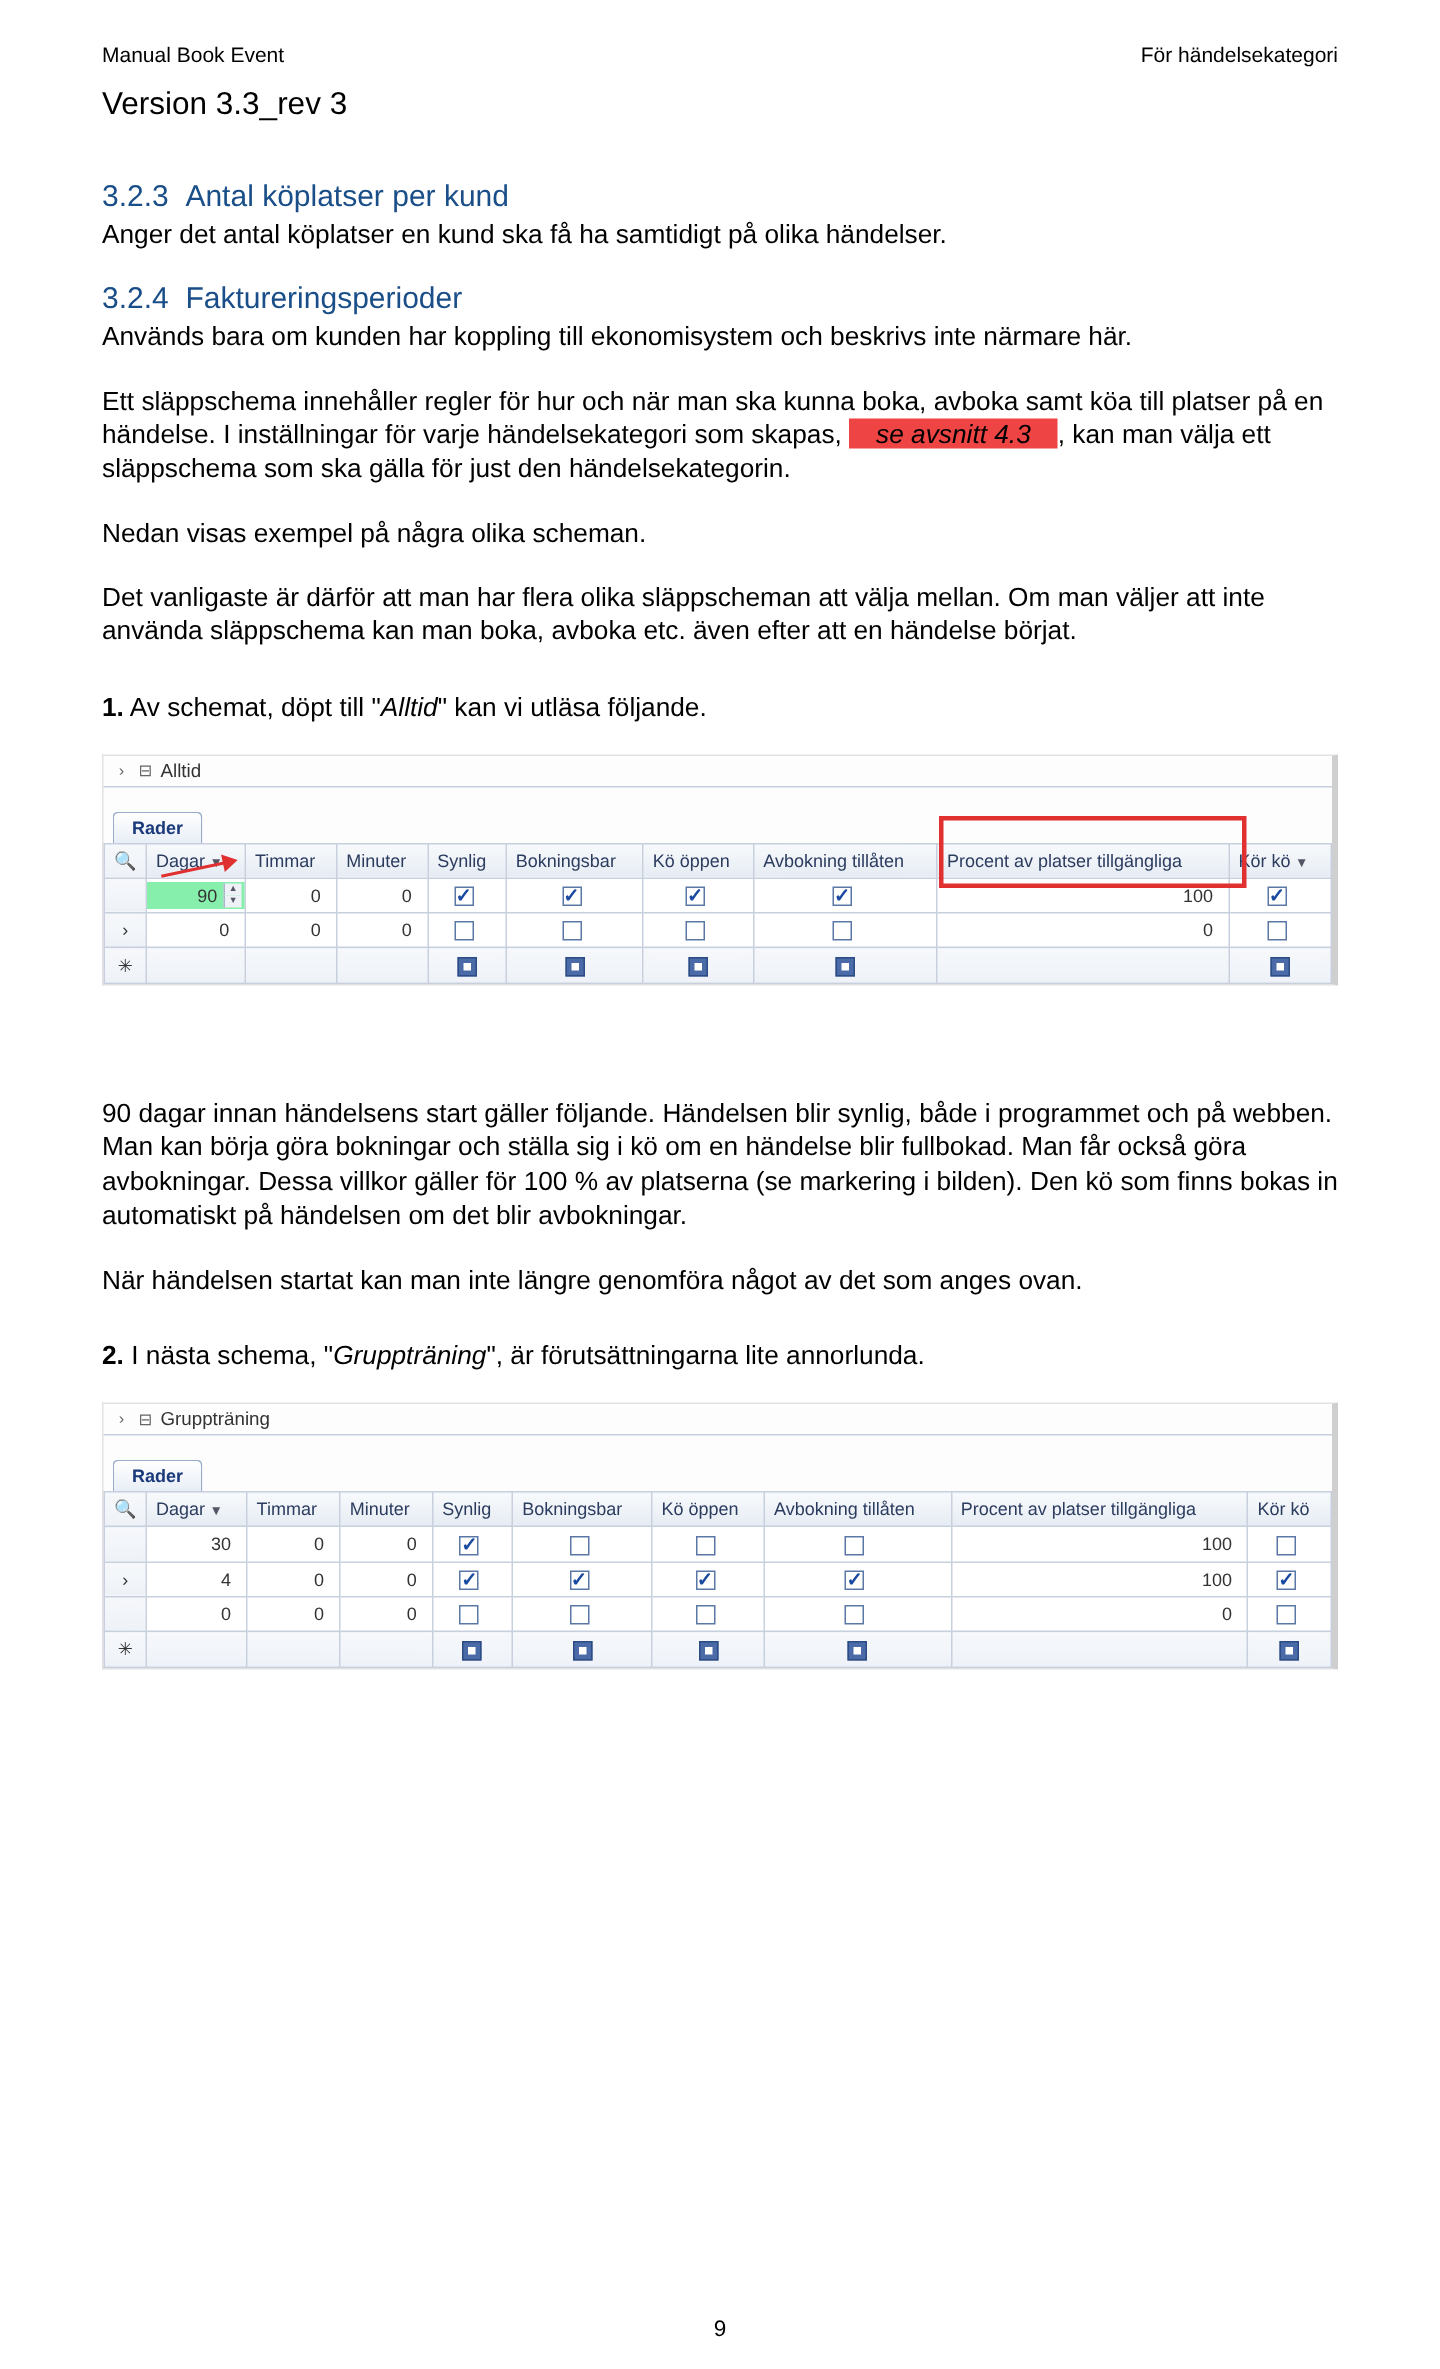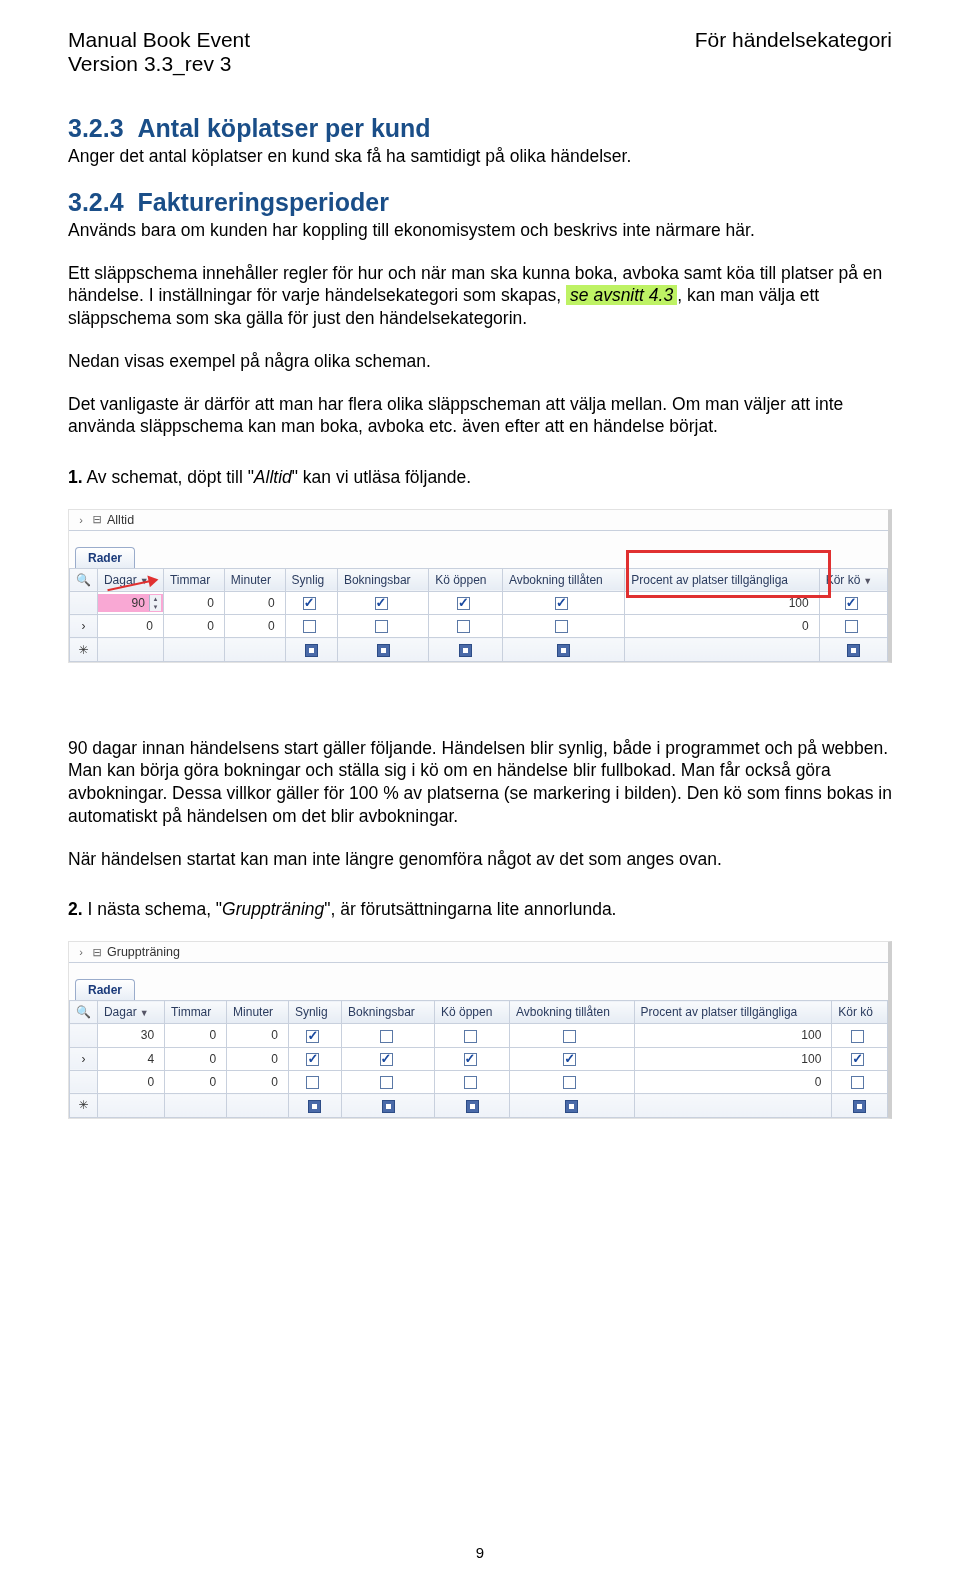--- a/index.html
+++ b/index.html
@@ -13,37 +13,37 @@
     width: 960px;
   }
   .page {
     padding: 28px 68px 30px 68px;
     position: relative;
     min-height: 1579px;
   }
   .header-row {
     display: flex;
     justify-content: space-between;
-    font-size: 21px;
-    margin-bottom: 0;
+    font-size: 14px;
+    margin-bottom: 14px;
   }
   .header-left, .header-right { }
   .header-version { font-size: 21px; margin-bottom: 38px; }
   h2 {
-    font-size: 25px;
-    font-weight: bold;
+    font-size: 20px;
+    font-weight: normal;
     color: #1A4E88;
     margin: 0 0 2px 0;
   }
   .para {
     margin: 0 0 20px 0;
     line-height: 1.3;
   }
   .para.last0 { margin-bottom: 28px; }
-  .inline-ref { background: #bef264; padding: 0 4px; font-style: italic; }
+  .inline-ref { background: #ef4444; padding: 0 18px; font-style: italic; }
   .italic { font-style: italic; }
   
   .shot {
     border: 1px solid #e2e2e2;
     border-right: 4px solid #cfcfcf;
     background: #fdfdfd;
     padding: 0;
     margin-bottom: 4px;
     font-size: 12.5px;
     font-family: Tahoma, Arial, sans-serif;
@@ -105,21 +105,21 @@
   }
   .chbox.checked::after {
     content:"✓"; position:absolute; top:-3px; left:0; font-size:13px; color:#1a4aa0; font-weight:bold;
   }
   .chbox.mixed { background:#4a6aa8; border-color:#2d4c86; }
   .chbox.mixed::after {
     content:""; position:absolute; top:3px; left:3px; width:5px; height:5px; background:#fff;
   }
   .spinner {
     display:inline-flex; align-items:center; justify-content:center;
-    border:1px solid #aab6cc; background:#f9a8d4; width:60px; height:18px;
+    border:1px solid #aab6cc; background:#86efac; width:60px; height:18px;
     padding-right:2px; font-size:12px; position:relative;
   }
   .spinner .sv { flex:1; text-align:right; padding-right:4px;}
   .spinner .sb { width:12px; display:flex; flex-direction:column; }
   .spinner .sb div { height:8px; border-left:1px solid #aab6cc; font-size:7px; line-height:7px; text-align:center; color:#556; background:#eef1f6;}
   .highlight-red {
     position:absolute; border:3px solid #e03030; pointer-events:none;
   }
   .arrow-red {
     position:absolute; width:50px; height:2px; background:#e03030; pointer-events:none;

